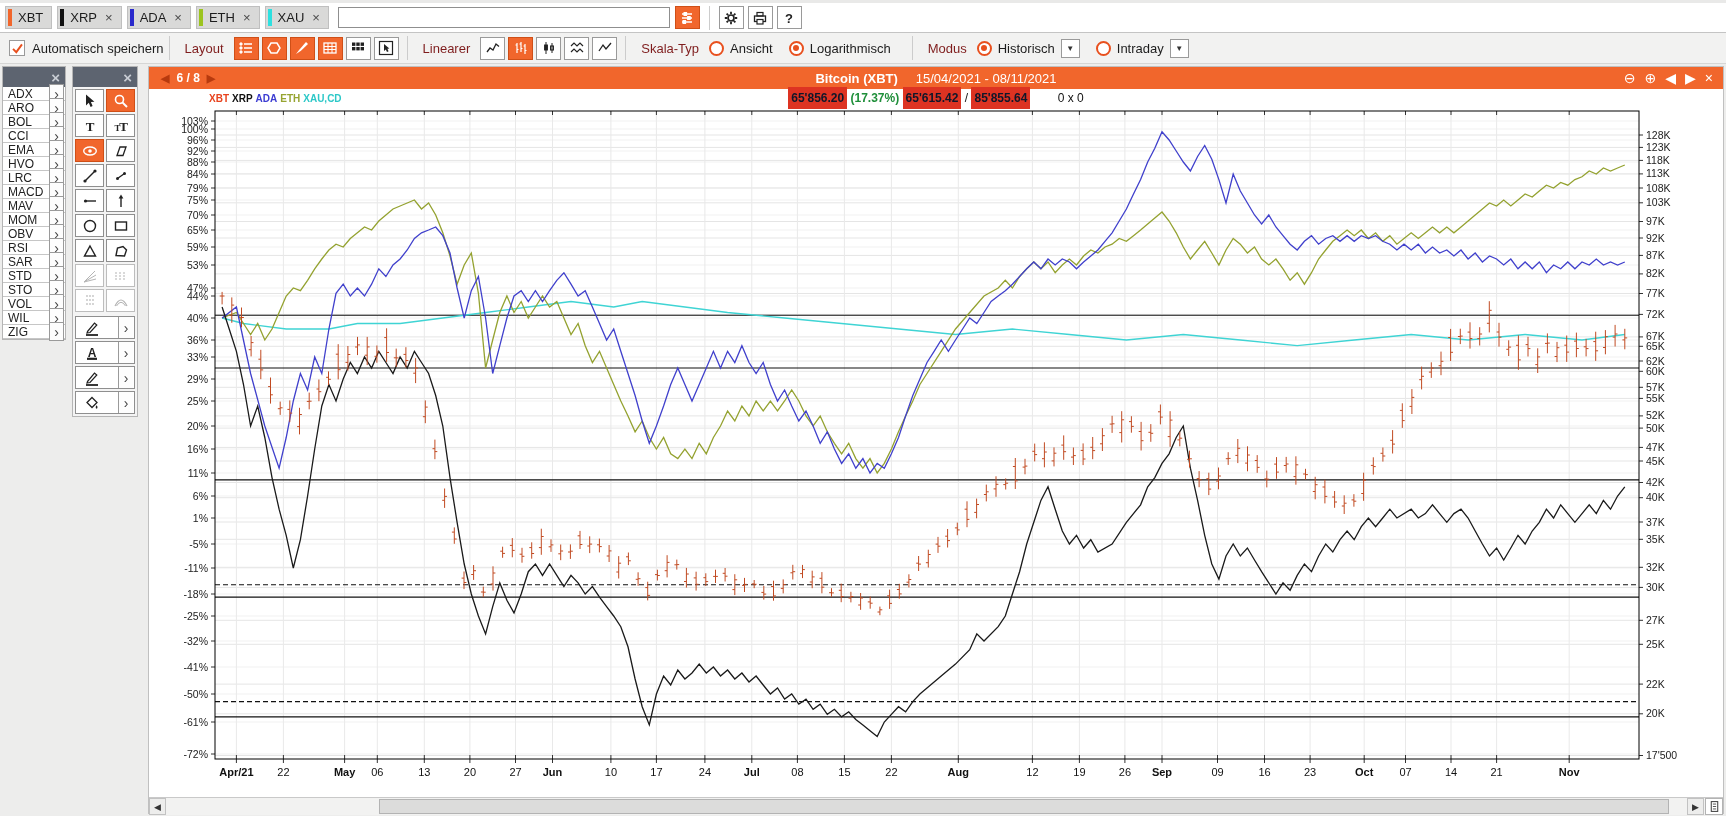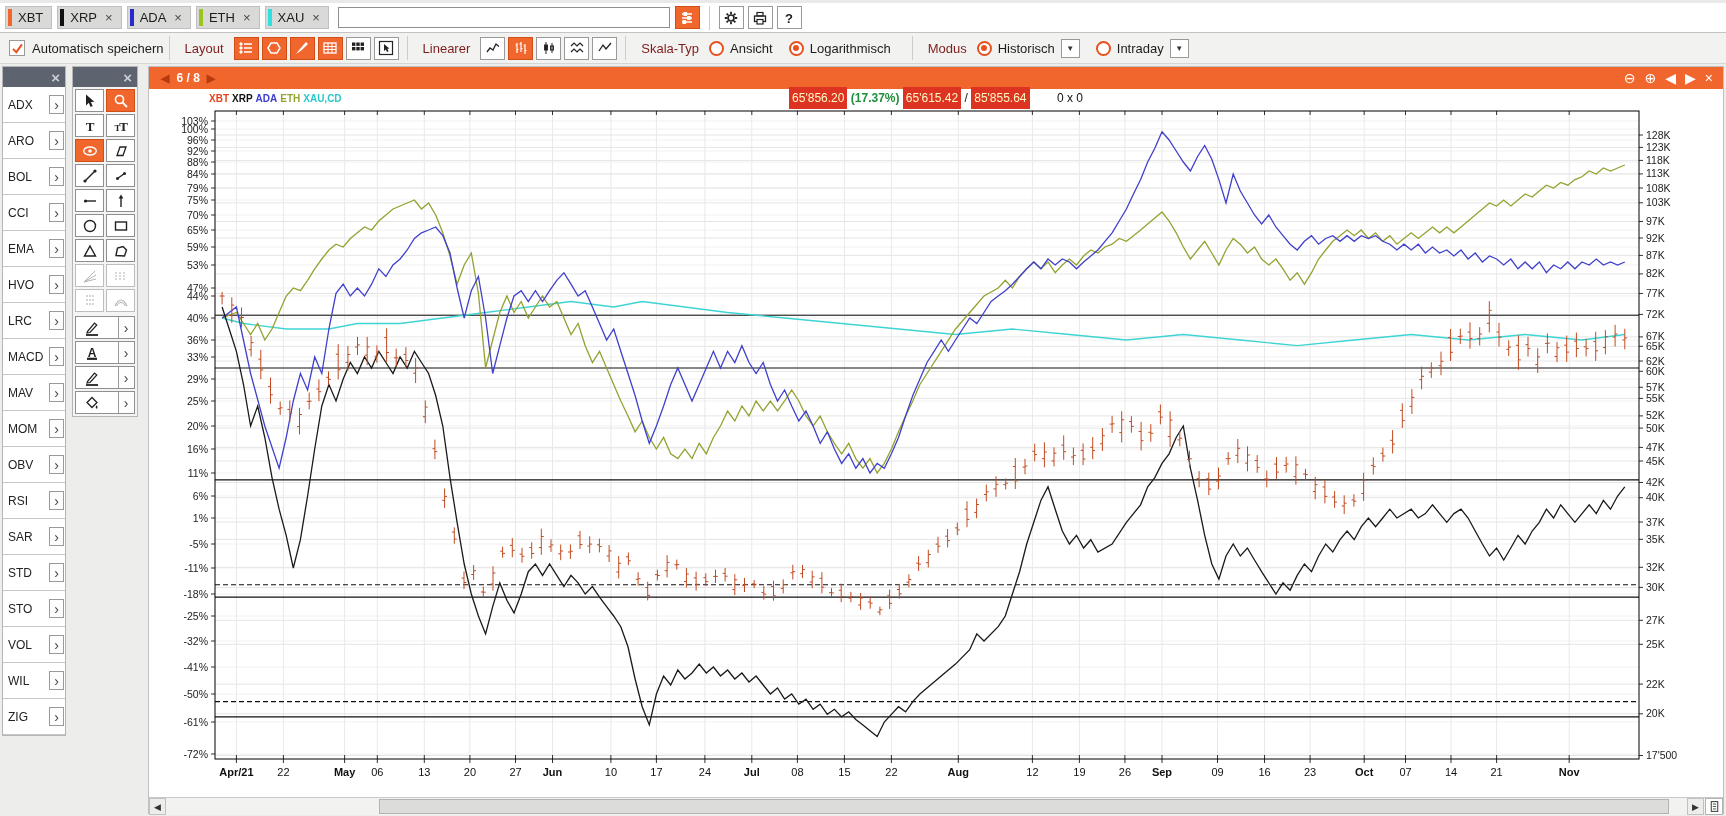--- a/index.html
+++ b/index.html
@@ -27,21 +27,21 @@
 .radio{width:15px;height:15px;border:2px solid #e8501e;border-radius:50%;display:inline-block;position:relative;margin-right:6px;background:#fff;vertical-align:-3px;flex:none}
 .radio.on::after{content:"";position:absolute;left:2.5px;top:2.5px;width:6px;height:6px;border-radius:50%;background:#e8501e}
 .rlabel{margin-right:16px}
 .dd{width:19px;height:19px;border:1px solid #9a9a9a;background:#fff;font-size:8px;color:#333;display:inline-flex;align-items:center;justify-content:center;margin:0 16px 0 0}
 
 .panel{position:absolute;top:66px;background:#f4f4f4;border:1px solid #b5b5b5}
 .phead{height:20px;background:#5d6470;display:flex;align-items:center;justify-content:flex-end;padding:0 5px}
 .phead .x{color:#c9cdd4;font-size:15px;line-height:1;font-weight:bold}
 #panel-indicators{left:2px;width:64px}
 #panel-tools{left:72px;width:66px}
-.indrow{height:36px;display:flex;align-items:center;justify-content:space-between;border-bottom:1px solid #c6c6c6;padding-left:5px;font-size:12px;color:#222;background:#fff}
+.indrow{height:14px;display:flex;align-items:center;justify-content:space-between;border-bottom:1px solid #c6c6c6;padding-left:5px;font-size:12px;color:#222;background:#fff}
 .chev{width:15px;height:19px;border:1px solid #9a9a9a;display:inline-flex;align-items:center;justify-content:center;font-size:14px;color:#444;margin-right:1px;background:#fdfdfd}
 #tool-grid{display:grid;grid-template-columns:1fr 1fr;gap:2px;padding:2px;background:#f4f4f4}
 .tool{height:23px;border:1px solid #8f8f8f;background:#fff;display:flex;align-items:center;justify-content:center;color:#222}
 .tool svg{width:16px;height:16px}
 .tool.active{background:#f1662c;border-color:#cf4f17;color:#fff}
 .tool.disabled{color:#b4b4b4;border-color:#bdbdbd}
 #tool-wide{padding:2px;display:flex;flex-direction:column;gap:2px;background:#f4f4f4}
 .toolwide{height:23px;border:1px solid #8f8f8f;background:#fff;display:flex;align-items:center;justify-content:space-between;color:#222;padding-left:8px}
 .toolwide svg{width:16px;height:16px}
 .toolwide .chev{border-width:0 0 0 1px;height:21px}
@@ -51,21 +51,21 @@
 .pager{display:flex;align-items:center;gap:7px;padding:0 12px;font-weight:bold;font-size:12px;z-index:2}
 .pager .pa{color:#b73a0e;font-size:11px}
 .wcenter{position:absolute;left:0;right:0;text-align:center;font-size:13px;pointer-events:none}
 .wcenter b{margin-right:18px}
 .wctl{margin-left:auto;display:flex;gap:9px;align-items:center;padding-right:10px;font-size:14px;z-index:2}
 .wctl span{line-height:1}
 .pricebar{height:20px;position:relative;font-size:12px;background:#fff}
 .legend{position:absolute;left:60px;top:4px;font-size:10px;font-weight:bold;letter-spacing:0}
 .legend span{margin-right:3px}
 .pcluster{position:absolute;left:0;right:0;top:2px;text-align:center;color:#111}
-.badge{background:#dd3322;color:#fef9c3;font-weight:normal;padding:4px 3px}
+.badge{background:#dd3322;color:#0f172a;font-weight:bold;padding:4px 3px}
 .grn{color:#1f8f3a;font-weight:bold}
 .sizetxt{margin-left:24px}
 .scroll{height:18px;border-top:1px solid #c9c9c9;background:#f2f2f1;position:relative}
 .sarrow{position:absolute;top:0;width:17px;height:17px;border:1px solid #c2c2c2;background:#ededec;font-size:9px;color:#333;display:flex;align-items:center;justify-content:center}
 .sthumb{position:absolute;top:1px;height:15px;background:#dcdcdb;border:1px solid #b3b3b3}
 .spage{position:absolute;top:0;right:0;width:18px;height:17px;border:1px solid #b3b3b3;background:#fff;display:flex;align-items:center;justify-content:center;color:#333}
 .spage svg{width:13px;height:13px}
 </style>
 </head>
 <body>
@@ -458,20 +458,21 @@
     </div>
 </div>
 
 <div id="window">
   <div class="wtitle">
     <span class="pager">
       <span class="pa">◀</span>
       <span>6 / 8</span>
       <span class="pa">▶</span>
     </span>
+    <span class="wcenter"><b>Bitcoin (XBT)</b><span>15/04/2021 - 08/11/2021</span></span>
     <span class="wctl" id="win-controls">
         <span>⊖</span>
         <span>⊕</span>
         <span>◀</span>
         <span>▶</span>
         <span>×</span>
       </span>
   </div>
   <div class="pricebar">
     <span class="legend" id="legend"><span style="color: rgb(232, 67, 30);">XBT</span><span style="color: rgb(17, 17, 17);">XRP</span><span style="color: rgb(60, 60, 210);">ADA</span><span style="color: rgb(151, 164, 49);">ETH</span><span style="color: rgb(44, 200, 200);">XAU,CD</span></span>

